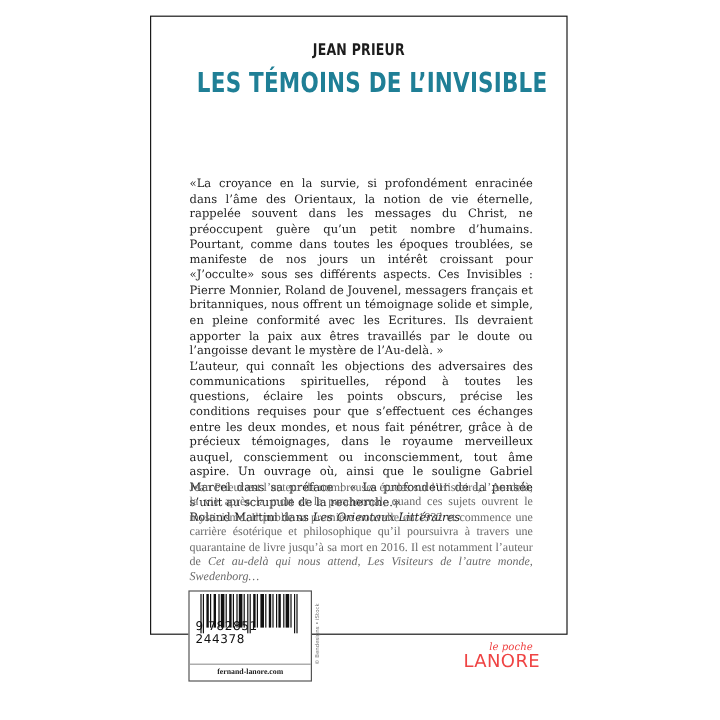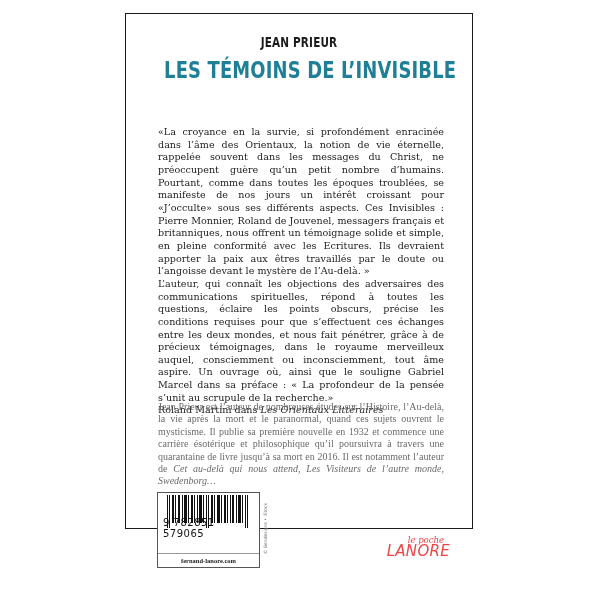--- a/index.html
+++ b/index.html
@@ -20,21 +20,21 @@
       font-weight:bold; font-size:23px; color:#1f7f96; letter-spacing:0.2px;
       transform:scaleX(0.78);
       white-space:nowrap;
     }
     .body {
       position:absolute; left:32px; width:286px;
       font-family:"DejaVu Serif","Liberation Serif",serif;
       font-size:9.6px; line-height:12.65px; color:#222;
       text-align:justify;
     }
-    .quote { top:112px; }
+    .quote { top:134px; }
     .quote p { margin:0; }
     .bio {
       top:387px; color:#6a6a6a; font-size:10px; line-height:12.4px;
       font-family:"Liberation Serif","DejaVu Serif",serif;
     }
     .bio p { margin:0; }
     em { font-style:italic; }
     .barcode-box {
       position:absolute; left:31px; top:478px; width:103px; height:76px;
       border:1px solid #555; box-sizing:border-box; background:#fff;
@@ -61,21 +61,21 @@
       transform:rotate(-90deg); transform-origin:left top;
       font-family:"DejaVu Sans",sans-serif; font-size:4.5px; color:#777; white-space:nowrap;
     }
     .logo { position:absolute; right:22px; top:522px; text-align:right; color:#ef4444; }
     .logo-small {
       font-family:"DejaVu Serif",serif; font-style:italic; font-size:8.5px;
       line-height:8px; margin-right:6px;
     }
     .logo-big {
       font-family:"DejaVu Sans","Liberation Sans",sans-serif; font-size:15px;
-      letter-spacing:0.3px; line-height:15px;font-style:italic;
+      letter-spacing:0.3px; line-height:15px;
     }
   </style>
 </head>
 <body>
 
 <div class="cover">
   <div class="author">JEAN PRIEUR</div>
   <div class="title">LES TÉMOINS DE L’INVISIBLE</div>
 
   <div class="body quote">
@@ -121,21 +121,21 @@
           <rect x="64" y="0" width="1" height="28"></rect>
             <rect x="67" y="0" width="1" height="28"></rect>
           <rect x="69" y="0" width="2" height="28"></rect>
             <rect x="73" y="0" width="1" height="28"></rect>
           <rect x="75" y="0" width="3" height="28"></rect>
             <rect x="79" y="0" width="1" height="28"></rect>
           <rect x="82" y="0" width="1" height="33"></rect>
             <rect x="84" y="0" width="1" height="33"></rect>
         </g>
       </svg>
-      <div class="isbn">9 782851 579065</div>
+      <div class="isbn">9 782851 244378</div>
     </div>
     <div class="url">fernand-lanore.com</div>
   </div>
 
   <div class="credit">© Bendesigns • iStock</div>
 
   <div class="logo">
     <div class="logo-small">le poche</div>
     <div class="logo-big">LANORE</div>
   </div>

